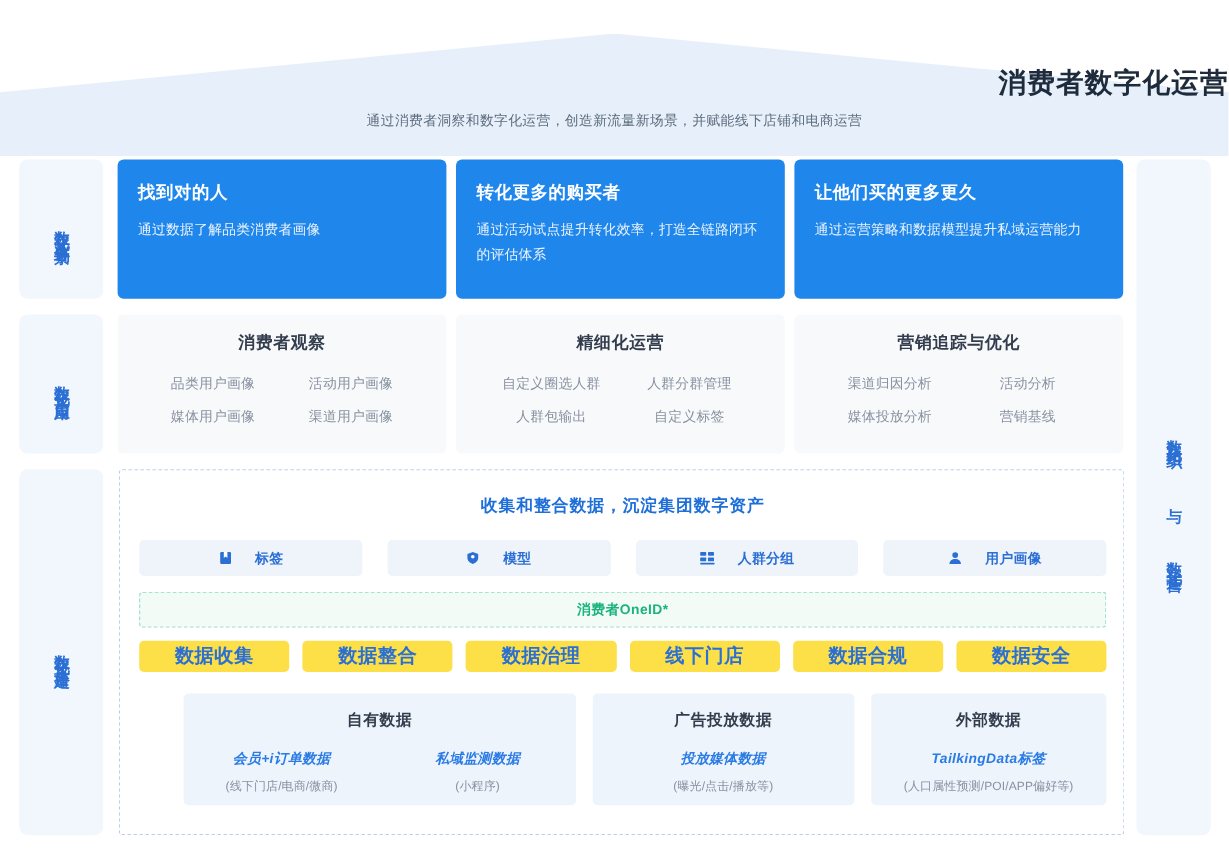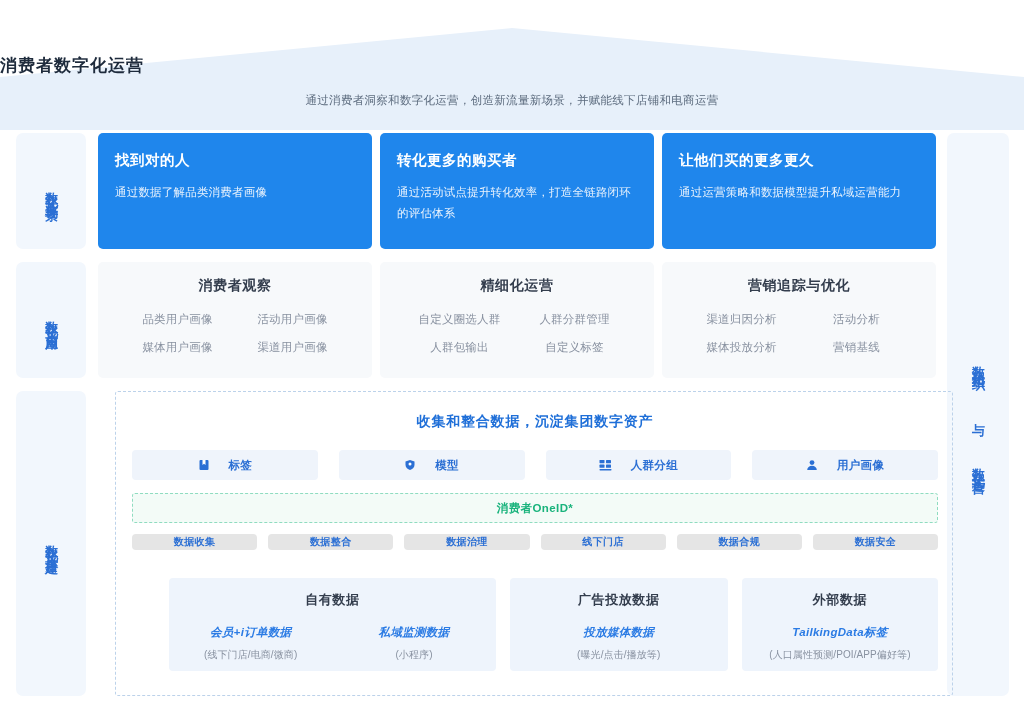--- a/index.html
+++ b/index.html
@@ -13,22 +13,22 @@
   #root { position: relative; width: 1024px; height: 719px; background:#fff; }
 
   
   .roof {
     position: absolute; left: 0; top: 28px; width: 1024px; height: 102px;
     background: #e7f0fa;
     clip-path: polygon(50% 0%, 100% 48%, 100% 100%, 0% 100%, 0% 48%);
   }
   .roof-title {
     position: absolute; left: 0; top: 54px; width: 1024px;
-    text-align: left;
-    font-size: 17px; font-weight: bold; color: #1e2b3c; letter-spacing: 1px;
+    text-align: right;
+    font-size: 23px; font-weight: bold; color: #1e2b3c; letter-spacing: 1px;
   }
   .roof-sub {
     position: absolute; left: 0; top: 93px; width: 1024px;
     text-align: center;
     font-size: 11.5px; color: #5b6personal; color:#5c6b7e; letter-spacing: .3px;
   }
 
   
   .rail {
     position: absolute; left: 16px; width: 70px;
@@ -85,21 +85,21 @@
   .ac3 { left: 662px; width: 274px; }
   .app-card h4 {
     text-align: center; font-size: 14px; font-weight: bold;
     color: #333d4d; letter-spacing: .6px; margin-bottom: 17px;
   }
   .app-grid { display: grid; grid-template-columns: 1fr 1fr; row-gap: 13px; padding: 0 22px; }
   .app-grid span { text-align: center; font-size: 11.5px; color: #8891a0; letter-spacing: .2px; }
 
   
   .dashed-zone {
-    position: absolute; left: 115px; top: 391px; width: 838px; height: 305px;
+    position: absolute; left: 99px; top: 391px; width: 838px; height: 305px;
     border: 1px dashed #bcd2ea; border-radius: 3px;
   }
   .dz-title {
     position: absolute; left: 0; top: 21px; width: 838px; text-align: center;
     font-size: 14px; font-weight: bold; color: #1f6fd8; letter-spacing: .8px;
   }
 
   
   .chips { position: absolute; left: 16px; top: 58px; width: 806px; display: flex; gap: 21px; }
   .chip {
@@ -113,23 +113,23 @@
   .oneid {
     position: absolute; left: 16px; top: 101px; width: 806px; height: 30px;
     border: 1px dashed #8fdcc0; border-radius: 3px; background: #f3fbf7;
     display: flex; align-items: center; justify-content: center;
     font-size: 11.5px; font-weight: bold; color: #19b37c; letter-spacing: .4px;
   }
 
   
   .gov { position: absolute; left: 16px; top: 142px; width: 806px; display: flex; gap: 11px; }
   .gov div {
-    flex: 1; height: 16px; background: #e5e5e5; border-radius: 4px;
+    flex: 1; height: 26px; background: #fde047; border-radius: 4px;
     display: flex; align-items: center; justify-content: center;
-    font-size: 10px; font-weight: bold; color: #2b6fd4; letter-spacing: .4px;
+    font-size: 16px; font-weight: bold; color: #2b6fd4; letter-spacing: .4px;
   }
 
   
   .srcs { position: absolute; left: 16px; top: 186px; width: 806px; display: flex; gap: 14px; padding-left: 37px; }
   .src {
     background: #eef4fc; border-radius: 4px; padding-top: 13px; height: 93px;
   }
   .src.w1 { width: 343px; }
   .src.w2 { width: 229px; }
   .src.w3 { width: 206px; }

